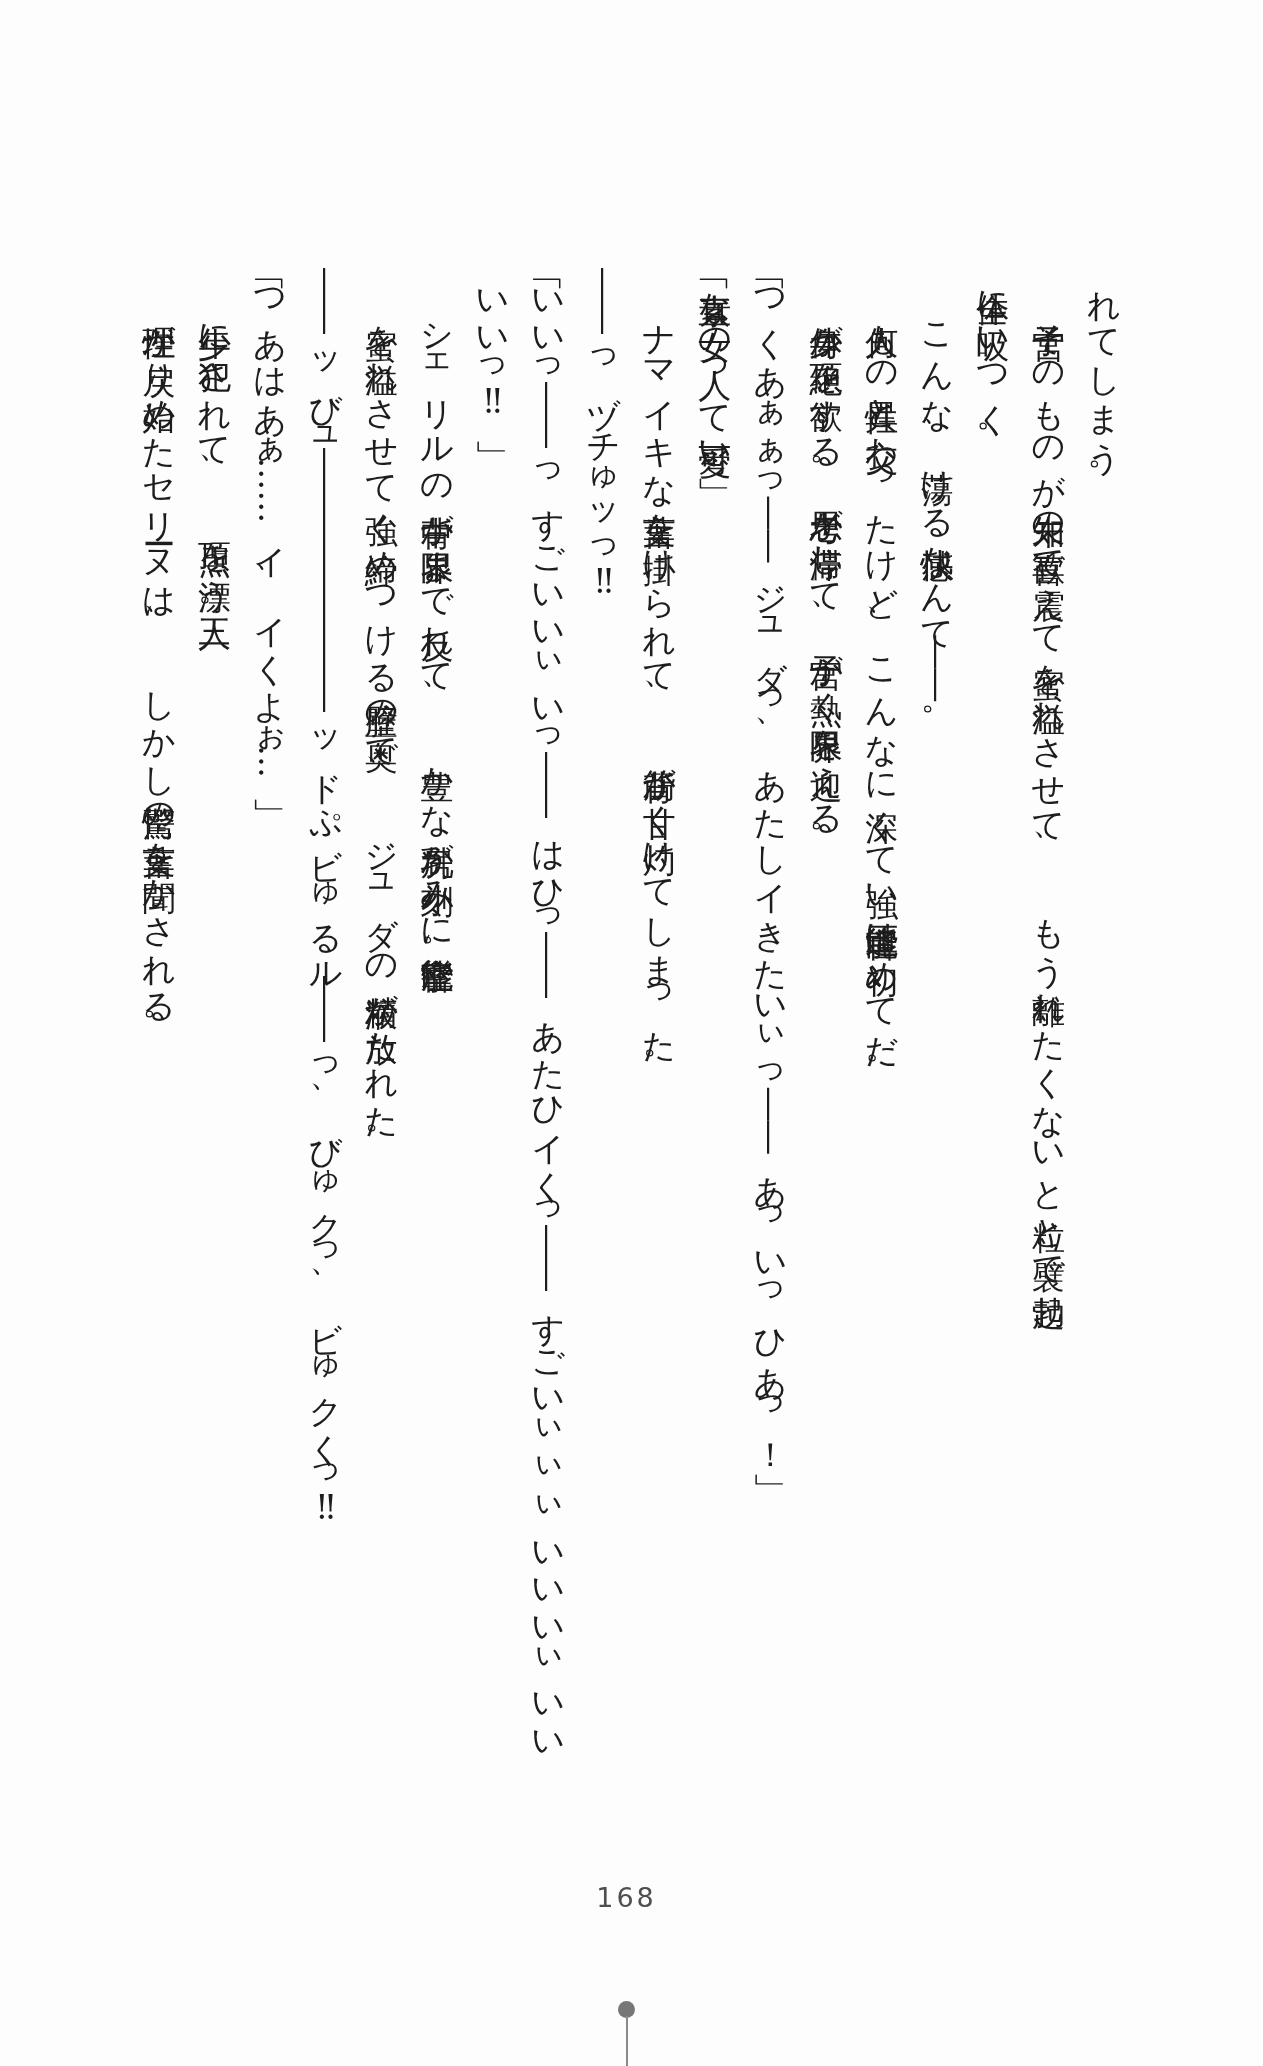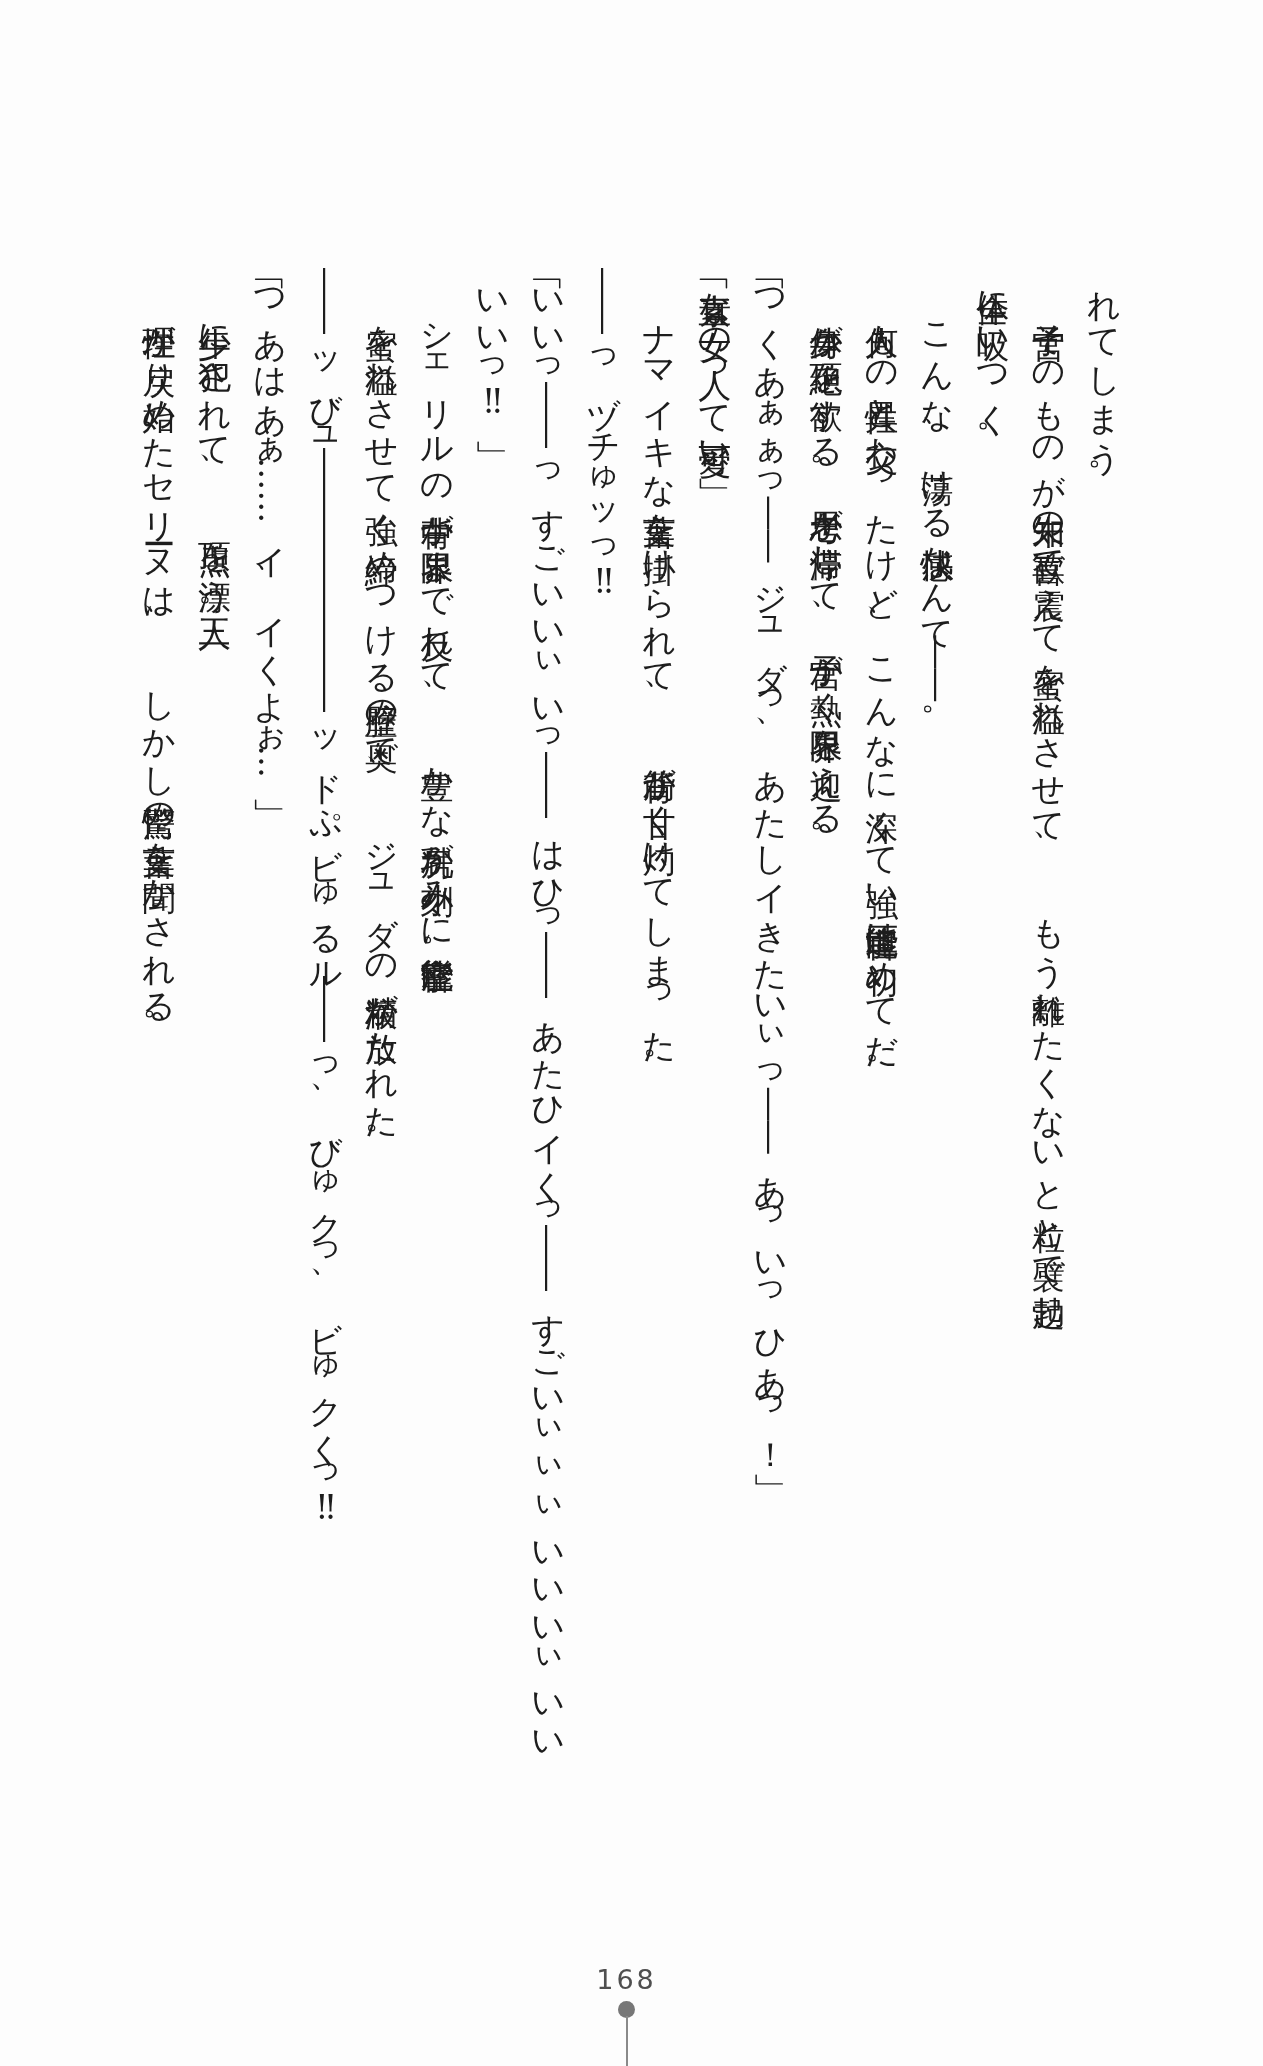--- a/index.html
+++ b/index.html
@@ -35,21 +35,21 @@
     white-space:nowrap;
     font-kerning:none;
   }
   .footer{
     position:absolute;
     left:0;top:0;width:100%;height:100%;
     pointer-events:none;
   }
   .page-number{
     position:absolute;
-    left:0;top:1964px;width:1253px;
+    left:0;top:1882px;width:1253px;
     text-align:center;
     font-family:"DejaVu Sans","Liberation Sans",sans-serif;
     font-size:27px;
     letter-spacing:3px;
     color:var(--footer-gray);
   }
   .footer-dot{
     position:absolute;
     left:618px;top:2001px;
     width:17px;height:17px;

